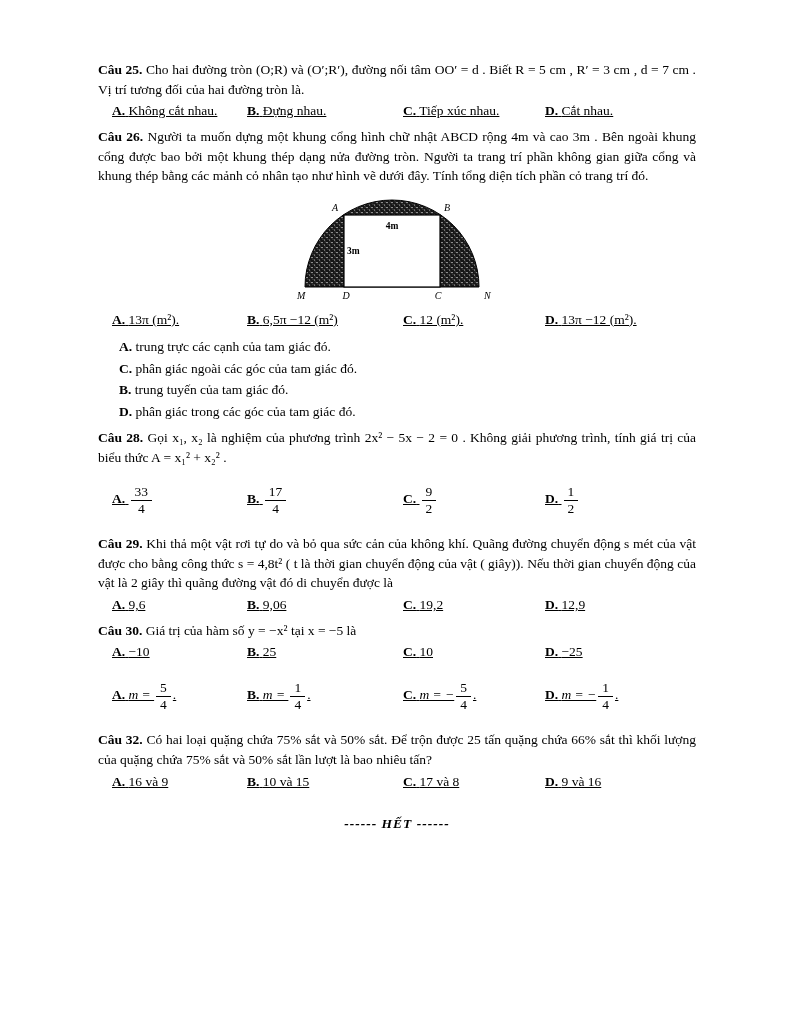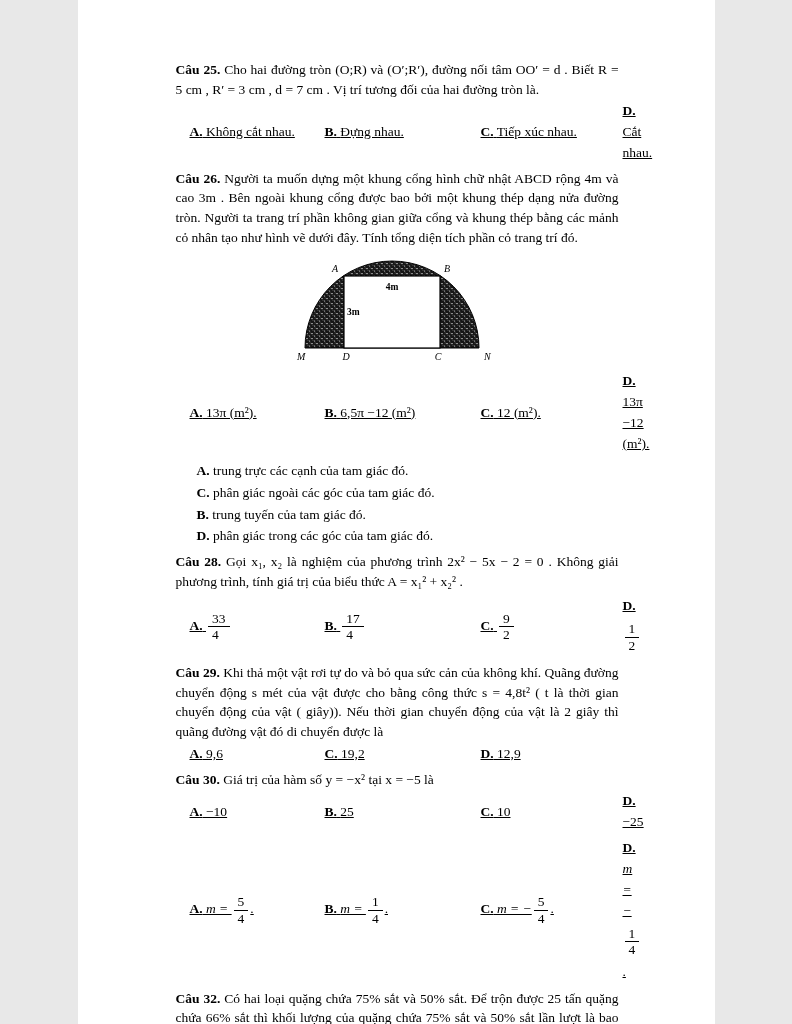--- a/index.html
+++ b/index.html
@@ -1,34 +1,34 @@
 <!DOCTYPE html>
 <html><head>
 <meta charset="utf-8">
 <style>
   * { margin:0; padding:0; box-sizing:border-box; }
   html,body { background:#e8e8e8; }
   .page {
-    width:637px; height:1024px; margin:0 auto; background:#ffffff;
+    width:792px; height:1024px; margin:0 auto; background:#ffffff;
     font-family:"Liberation Serif", serif; font-size:13.5px; color:#000;
     position:relative; overflow:hidden;
   }
   .content { padding:60px 96px 0 98px; }
   .question { margin-bottom:5px; }
   .qtext { text-align:justify; line-height:1.45; }
   .qlabel { font-weight:bold; }
   .opts-row {
     display:grid; grid-template-columns:135px 156px 142px 1fr;
     margin:2px 0 3px 14px; line-height:1.55; align-items:center;text-decoration:underline;
   }
   .opts-row.fracs { margin-top:5px; margin-bottom:6px; }
   .opts-col { margin-left:21px; line-height:1.62; }
   .opts-col .opt { display:block; }
   .opt b, .opt .olabel { font-weight:bold; }
-  .frac { display:inline-block; vertical-align:middle; line-height:1.15; margin:4px 2px; }
+  .frac { display:inline-block; text-align:center; vertical-align:middle; line-height:1.15; margin:12px 2px; }
   .frac .num { display:block; padding:0 4px; border-bottom:1px solid #000; }
   .frac .den { display:block; padding:0 4px; }
   .math { font-style:italic; }
   .figure-wrap { text-align:center; margin:5px 0 3px; }
   .figure-wrap svg { display:inline-block; }
   .fig-label { font-family:"Liberation Serif", serif; font-style:italic; font-size:10px; }
   .fig-dim { font-family:"Liberation Serif", serif; font-weight:bold; font-size:9.5px; }
   .footer { text-align:center; font-weight:bold; font-style:italic; margin-top:24px; letter-spacing:1px; }
 </style>
 </head>
@@ -98,20 +98,21 @@
         <span class="opt"><b>B.</b> <span class="frac"><span class="num">17</span><span class="den">4</span></span></span>
         <span class="opt"><b>C.</b> <span class="frac"><span class="num">9</span><span class="den">2</span></span></span>
         <span class="opt"><b>D.</b> <span class="frac"><span class="num">1</span><span class="den">2</span></span></span>
       </div>
     </div>
 
     <div class="question">
       <p class="qtext"><b class="qlabel">Câu 29.</b> <span>Khi thả một vật rơi tự do và bỏ qua sức cản của không khí. Quãng đường chuyển động s mét của vật được cho bằng công thức s = 4,8t² ( t là thời gian chuyển động của vật ( giây)). Nếu thời gian chuyển động của vật là 2 giây thì quãng đường vật đó di chuyển được là</span></p>
       <div class="opts-row">
         <span class="opt"><b>A.</b> <span>9,6</span></span>
+        <span class="opt"><b>B.</b> <span>9,06</span></span>
         <span class="opt"><b>C.</b> <span>19,2</span></span>
         <span class="opt"><b>D.</b> <span>12,9</span></span>
       </div>
     </div>
 
     <div class="question">
       <p class="qtext"><b class="qlabel">Câu 30.</b> <span>Giá trị của hàm số y = −x² tại x = −5 là</span></p>
       <div class="opts-row">
         <span class="opt"><b>A.</b> <span>−10</span></span>
         <span class="opt"><b>B.</b> <span>25</span></span>
@@ -124,18 +125,24 @@
       <div class="opts-row fracs">
         <span class="opt"><b>A.</b> <span class="math">m = </span><span class="frac"><span class="num">5</span><span class="den">4</span></span><span>.</span></span>
         <span class="opt"><b>B.</b> <span class="math">m = </span><span class="frac"><span class="num">1</span><span class="den">4</span></span><span>.</span></span>
         <span class="opt"><b>C.</b> <span class="math">m = −</span><span class="frac"><span class="num">5</span><span class="den">4</span></span><span>.</span></span>
         <span class="opt"><b>D.</b> <span class="math">m = −</span><span class="frac"><span class="num">1</span><span class="den">4</span></span><span>.</span></span>
       </div>
     </div>
 
     <div class="question">
       <p class="qtext"><b class="qlabel">Câu 32.</b> <span>Có hai loại quặng chứa 75% sắt và 50% sắt. Để trộn được 25 tấn quặng chứa 66% sắt thì khối lượng của quặng chứa 75% sắt và 50% sắt lần lượt là bao nhiêu tấn?</span></p>
+      <div class="opts-row">
+        <span class="opt"><b>A.</b> <span>16 và 9</span></span>
+        <span class="opt"><b>B.</b> <span>10 và 15</span></span>
+        <span class="opt"><b>C.</b> <span>17 và 8</span></span>
+        <span class="opt"><b>D.</b> <span>9 và 16</span></span>
+      </div>
     </div>
 
     <div class="footer">------ HẾT ------</div>
 
   </div>
 </div>
 
 </body></html>

